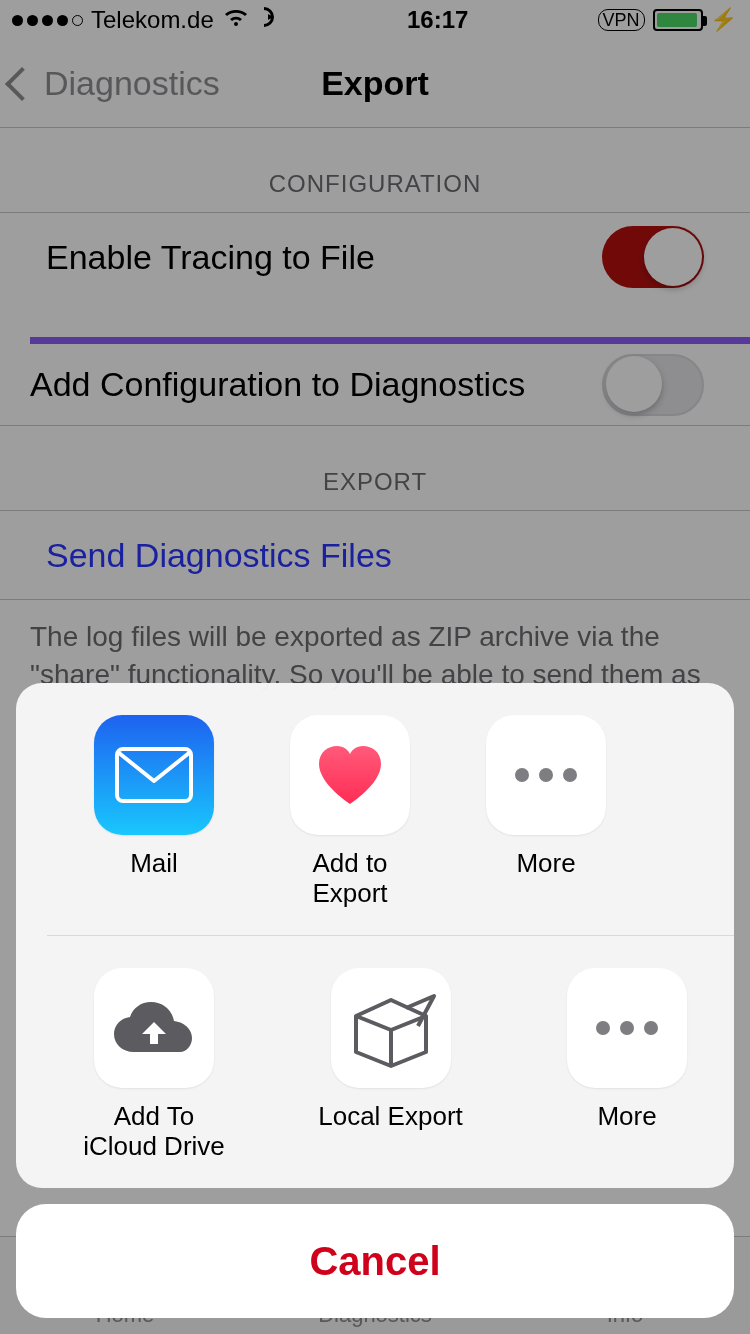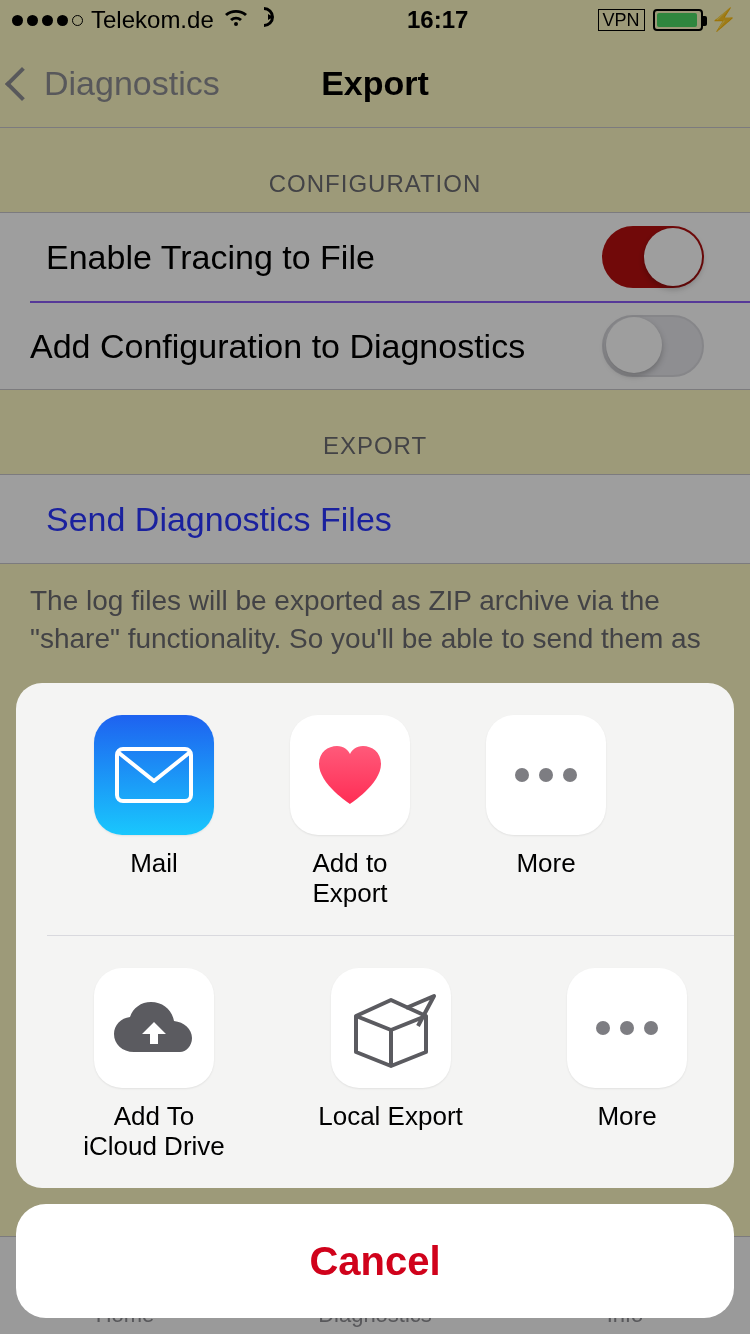--- a/index.html
+++ b/index.html
@@ -1,43 +1,43 @@
 <!DOCTYPE html>
 <html><head>
 <meta charset="utf-8">
 <style>
   * { margin: 0; padding: 0; box-sizing: border-box; -webkit-font-smoothing: antialiased; }
   html, body { width: 750px; height: 1334px; font-family: -apple-system, "Helvetica Neue", Helvetica, Arial, sans-serif; overflow: hidden; background:#000; }
-  .screen { position: relative; width:750px; height:1334px; background:#fef9c3; }
+  .screen { position: relative; width:750px; height:1334px; background:#ffffff; }
 
   
   .status-bar { height:40px; display:flex; align-items:center; justify-content:space-between; padding:0 12px; font-size:24px; font-weight:500; color:#000; }
   .status-left { display:flex; align-items:center; gap:8px; }
   .dots { display:flex; gap:4px; align-items:center; }
   .dot  { width:11px; height:11px; border-radius:50%; background:#000; }
   .dot.open { background:transparent; border:1.5px solid #000; }
   .carrier { font-size:24px; }
   .status-right { display:flex; align-items:center; gap:8px; }
-  .vpn-badge { font-size:18px; border:1.5px solid #000; padding:0 4px; border-radius:0; line-height:20px; }
+  .vpn-badge { font-size:18px; border:1.5px solid #000; padding:0 4px; border-radius:10px; line-height:20px; }
   .battery { width:50px; height:22px; border:2px solid #000; border-radius:4px; position:relative; }
   .battery::after { content:""; position:absolute; right:-6px; top:5px; width:4px; height:10px; background:#000; border-radius:0 2px 2px 0; }
   .battery-fill { position:absolute; left:2px; top:2px; bottom:2px; width:40px; background:#4cd964; border-radius:2px;}
   .bolt { font-size:22px; }
 
   
   .nav-bar { height:88px; border-bottom:1px solid #c8c7cc; display:flex; align-items:center; position:relative; }
   .nav-back { display:flex; align-items:center; color:#8e8e93; font-size:34px; padding-left:10px; gap:4px; }
   .chevron-left { width:24px; height:24px; transform:rotate(45deg); border-left:4px solid #8e8e93; border-bottom:4px solid #8e8e93; margin-right:6px; }
   .nav-title { position:absolute; left:0; right:0; text-align:center; font-size:34px; font-weight:600; color:#000; pointer-events:none;}
 
   
   .section-header { font-size:24px; color:#6d6d72; padding:42px 14px 14px; text-transform:uppercase; letter-spacing:1px;text-align:center;}
   .cell-group { background:#fff; border-top:1px solid #c8c7cc; border-bottom:1px solid #c8c7cc; }
   .cell { display:flex; align-items:center; justify-content:space-between; padding:0 46px; height:88px; font-size:34px; color:#000; }
-  .cell + .cell { border-top:2px solid #8b5cf6; margin-left:30px; padding-left:0; }
+  .cell + .cell { border-top:7px solid #8b5cf6; margin-left:30px; padding-left:0;margin-top:36px; }
   .cell.link { color:#2b36ff; }
   .switch { width:102px; height:62px; border-radius:31px; position:relative; }
   .switch.on  { background:#b71010; }
   .switch.off { background:#e5e5ea; border:2px solid #d9d9de; }
   .knob { position:absolute; top:2px; width:58px; height:58px; border-radius:50%; background:#fff; box-shadow:0 3px 6px rgba(0,0,0,.25); }
   .switch.on .knob  { right:2px; }
   .switch.off .knob { left:2px; top:0px; width:56px; height:56px; }
   .footer-note { font-size:28px; color:#6d6d72; padding:18px 30px; line-height:1.35; }
 
   

